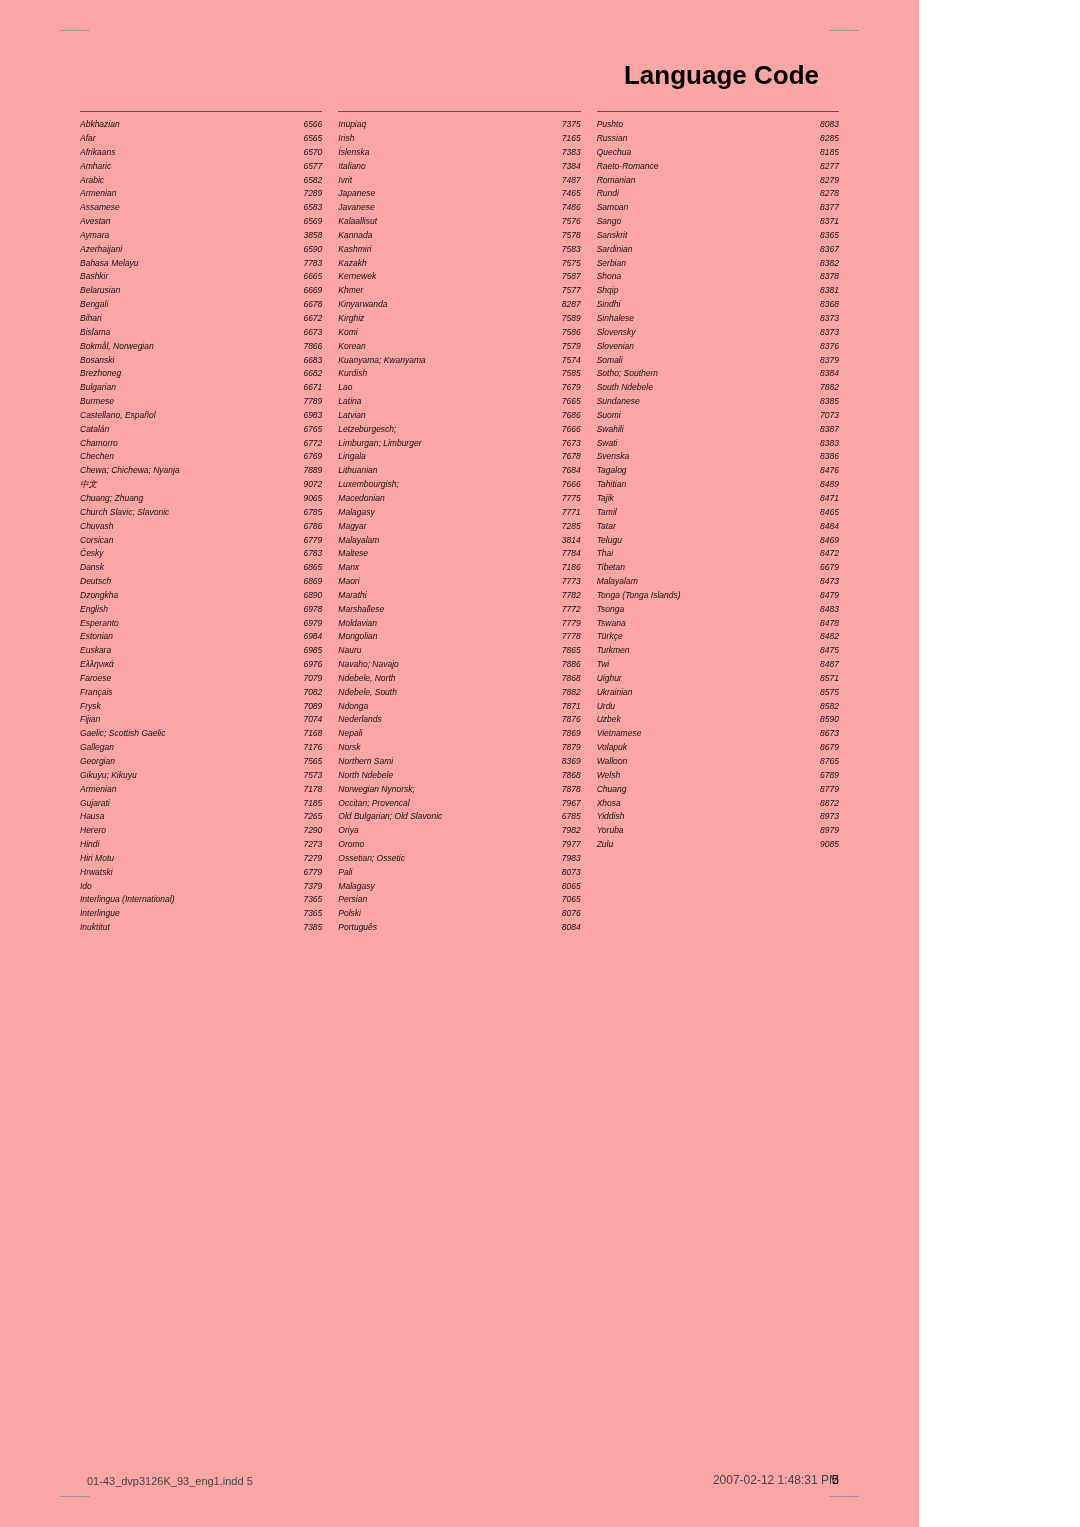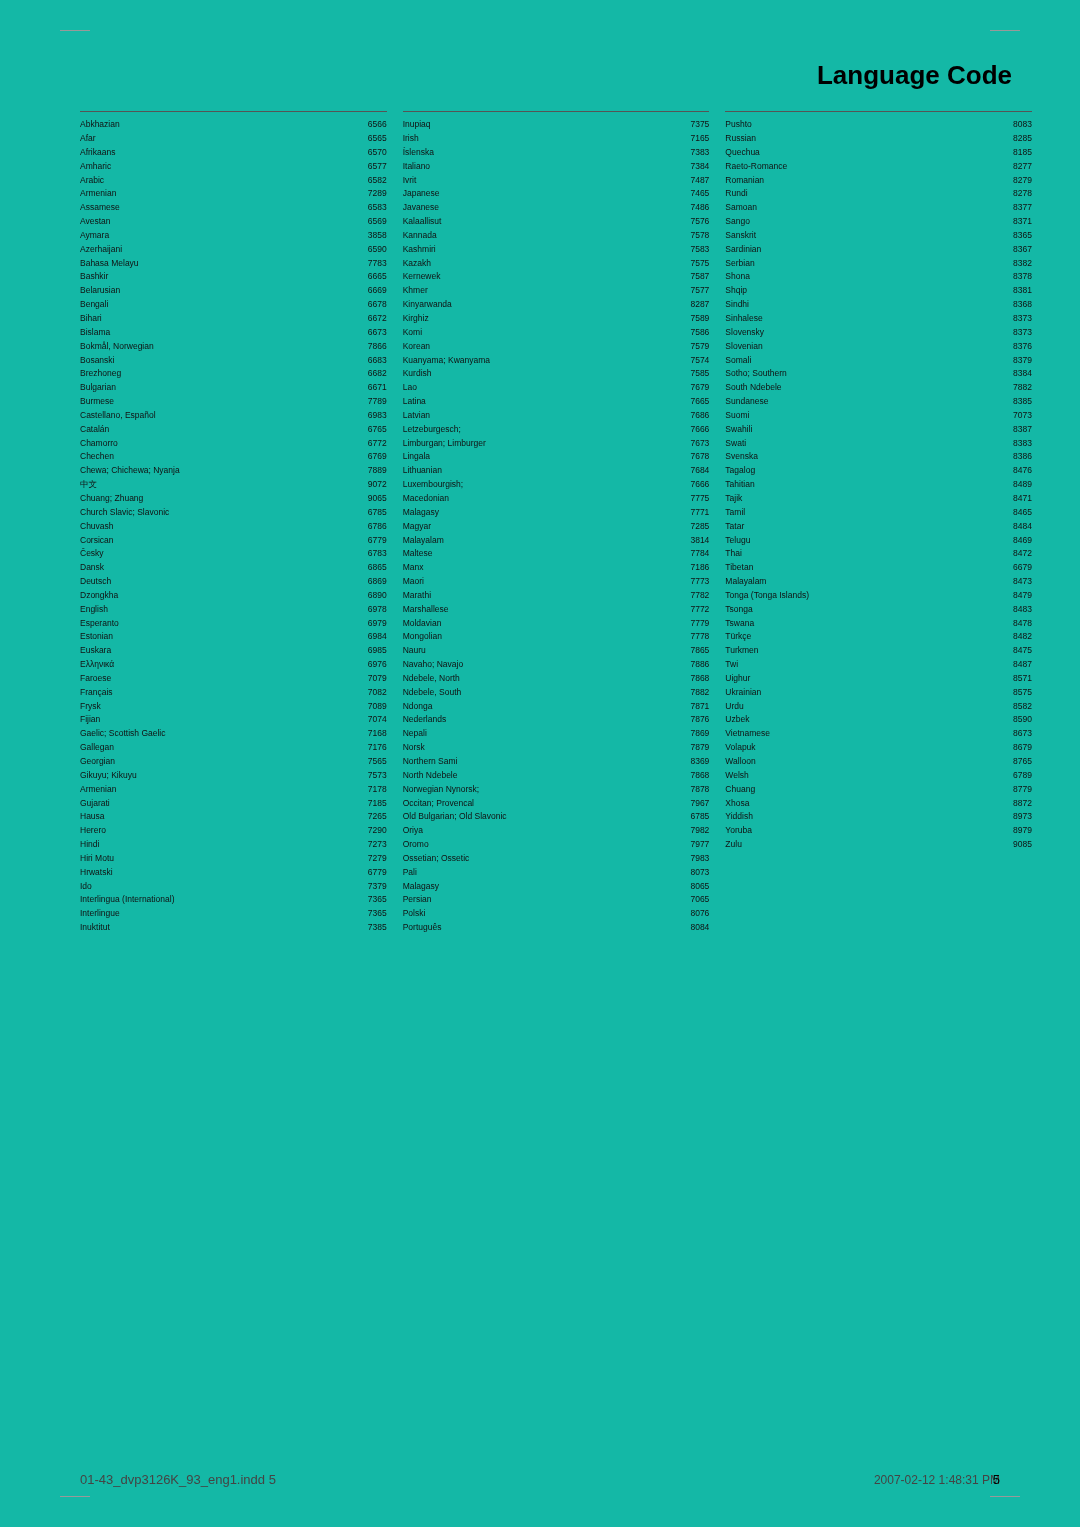--- a/index.html
+++ b/index.html
@@ -6,38 +6,39 @@
     body {
       background: #fff;
       font-family: Arial, Helvetica, sans-serif;
       font-size: 9px;
       color: #000;
       width: 1080px;
       min-height: 1527px;
       position: relative;
     }
     .page {
-      width: 1080px;
+      width: 919px;
       min-height: 1527px;
-      background: #14b8a6;
-      padding: 60px 48px 60px 80px;
+      background: #fca5a5;
+      padding: 60px 80px 60px 80px;
       position: relative;
     }
     .page-title {
       text-align: right;
       font-size: 26px;
       font-weight: bold;
       margin-bottom: 18px;
       padding-right: 20px;
     }
     .columns-wrapper {
       display: flex;
       flex-direction: row;
       gap: 0;
       margin-top: 10px;
+      font-style: italic;
     }
     .column {
       flex: 1;
       padding: 0 8px;
     }
     .column:first-child {
       padding-left: 0;
     }
     .column:last-child {
       padding-right: 0;
@@ -70,22 +71,23 @@
       position: absolute;
       bottom: 40px;
       left: 0;
       right: 0;
       display: flex;
       justify-content: space-between;
       align-items: flex-end;
       padding: 0 80px;
     }
     .footer-left {
-      font-size: 13px;
+      font-size: 11px;
       color: #444;
+      margin-left: 7px;
     }
     .footer-right {
       font-size: 12px;
       color: #444;
     }
     .page-number {
       position: absolute;
       bottom: 40px;
       right: 80px;
       font-size: 13px;

